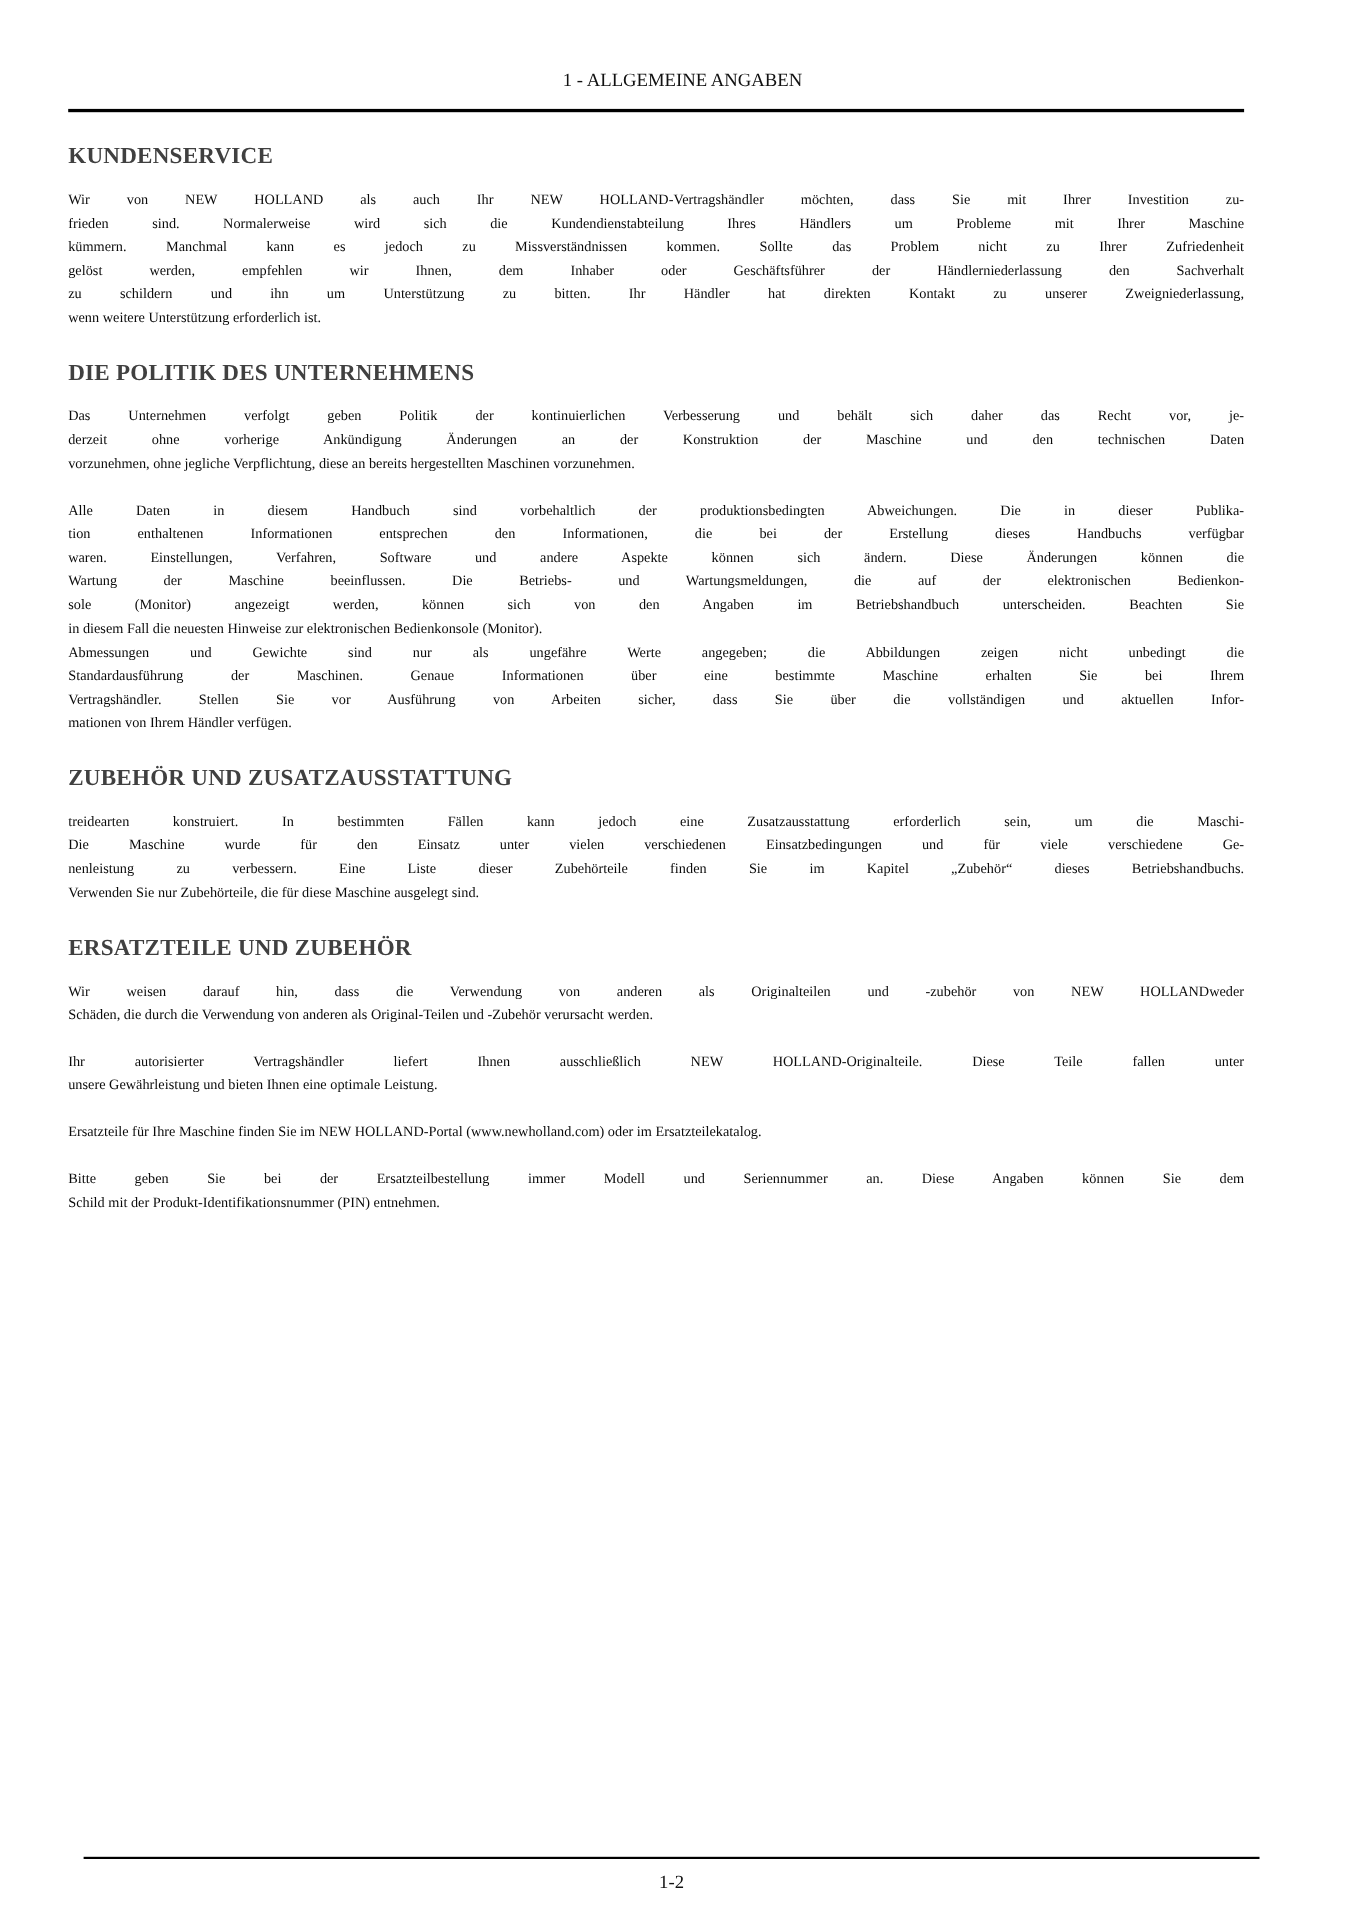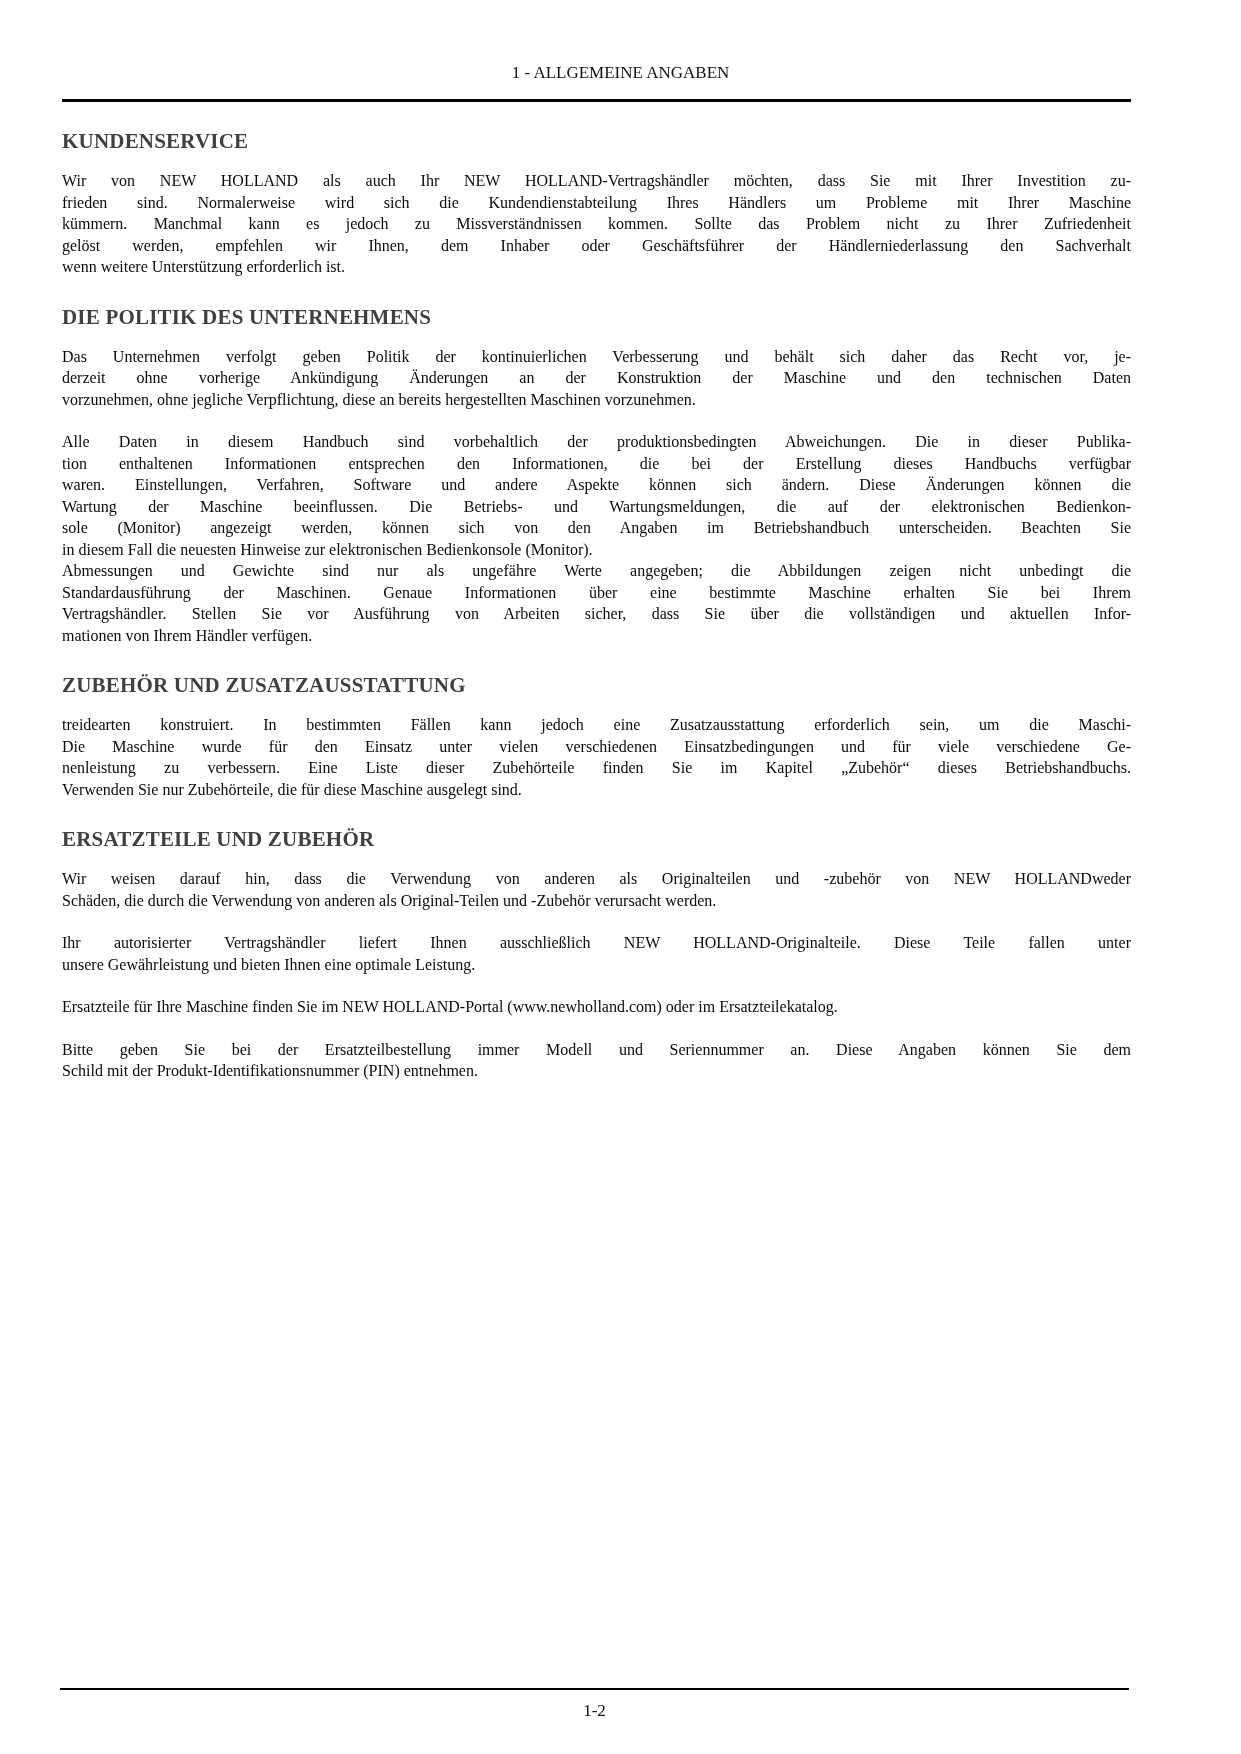--- a/index.html
+++ b/index.html
@@ -34,29 +34,29 @@
     font-size: 21px;
     line-height: 25px;
     font-weight: bold;
     letter-spacing: 0.2px;
     margin: 27px 0 16px 0;
     color: #404040;
   }
   .para { margin: 0 0 21px 0; }
   .para.tight { margin-top: -21px; }
   .line {
-    font-size: 16px;
+    font-size: 13px;
     line-height: 21.5px;
     text-align: justify;
     text-align-last: justify;
   }
   .line.last { text-align-last: left; }
   .footer {
     position: absolute;
-    left: 60px;
+    left: 76px;
     top: 1688px;
     width: 1069px;
   }
   .footer-rule {
     width: 100%;
     height: 2px;
     background: #000;
   }
   .footer-page-number {
     margin-top: 11px;
@@ -75,20 +75,21 @@
     <div class="header-rule"></div>
   </div>
 
   <div class="content" id="content">
       <div class="section-heading">KUNDENSERVICE</div>
       <div class="para">
         <div class="line">Wir von NEW HOLLAND als auch Ihr NEW HOLLAND-Vertragshändler möchten, dass Sie mit Ihrer Investition zu-</div>
         <div class="line">frieden sind. Normalerweise wird sich die Kundendienstabteilung Ihres Händlers um Probleme mit Ihrer Maschine</div>
         <div class="line">kümmern. Manchmal kann es jedoch zu Missverständnissen kommen. Sollte das Problem nicht zu Ihrer Zufriedenheit</div>
         <div class="line">gelöst werden, empfehlen wir Ihnen, dem Inhaber oder Geschäftsführer der Händlerniederlassung den Sachverhalt</div>
+        <div class="line">zu schildern und ihn um Unterstützung zu bitten. Ihr Händler hat direkten Kontakt zu unserer Zweigniederlassung,</div>
         <div class="line last">wenn weitere Unterstützung erforderlich ist.</div>
       </div>
       <div class="section-heading">DIE POLITIK DES UNTERNEHMENS</div>
       <div class="para">
         <div class="line">Das Unternehmen verfolgt geben Politik der kontinuierlichen Verbesserung und behält sich daher das Recht vor, je-</div>
         <div class="line">derzeit ohne vorherige Ankündigung Änderungen an der Konstruktion der Maschine und den technischen Daten</div>
         <div class="line last">vorzunehmen, ohne jegliche Verpflichtung, diese an bereits hergestellten Maschinen vorzunehmen.</div>
       </div>
       <div class="para">
         <div class="line">Alle Daten in diesem Handbuch sind vorbehaltlich der produktionsbedingten Abweichungen. Die in dieser Publika-</div>

